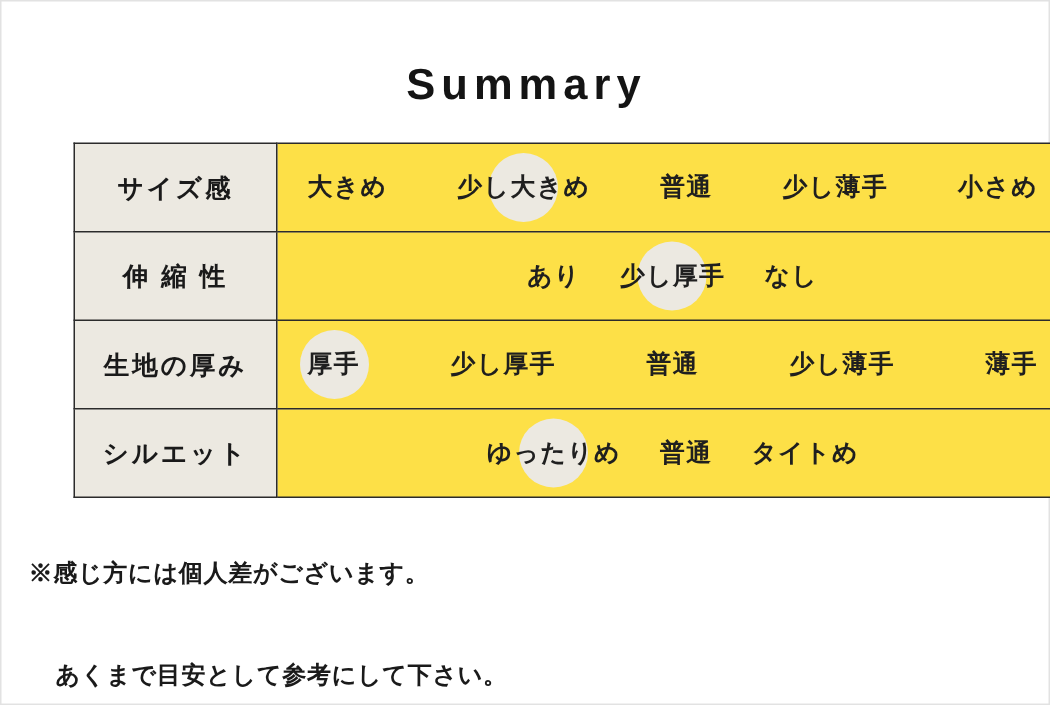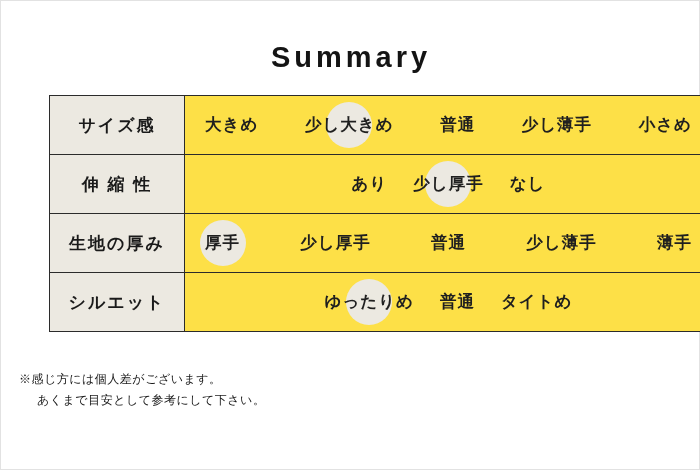--- a/index.html
+++ b/index.html
@@ -99,28 +99,29 @@
     margin-top: -23px;
     border-radius: 50%;
     background: #ece9e1;
     z-index: -1;
   }
   .note {
     position: absolute;
     left: 18px;
     top: 368px;
     width: 660px;
-    font-size: 12px;
-    font-weight: normal;
+    font-size: 16px;
+    font-weight: bold;
     line-height: 1.75;
     color: #1a1a1a;
     letter-spacing: 0.5px;
   }
   .note .line2 {
     padding-left: 18px;
+    margin-top: 40px;
   }
 </style>
 </head>
 <body>
 
 <div class="page">
 
   <div class="title">Summary</div>
 
   <div class="table-wrap">

